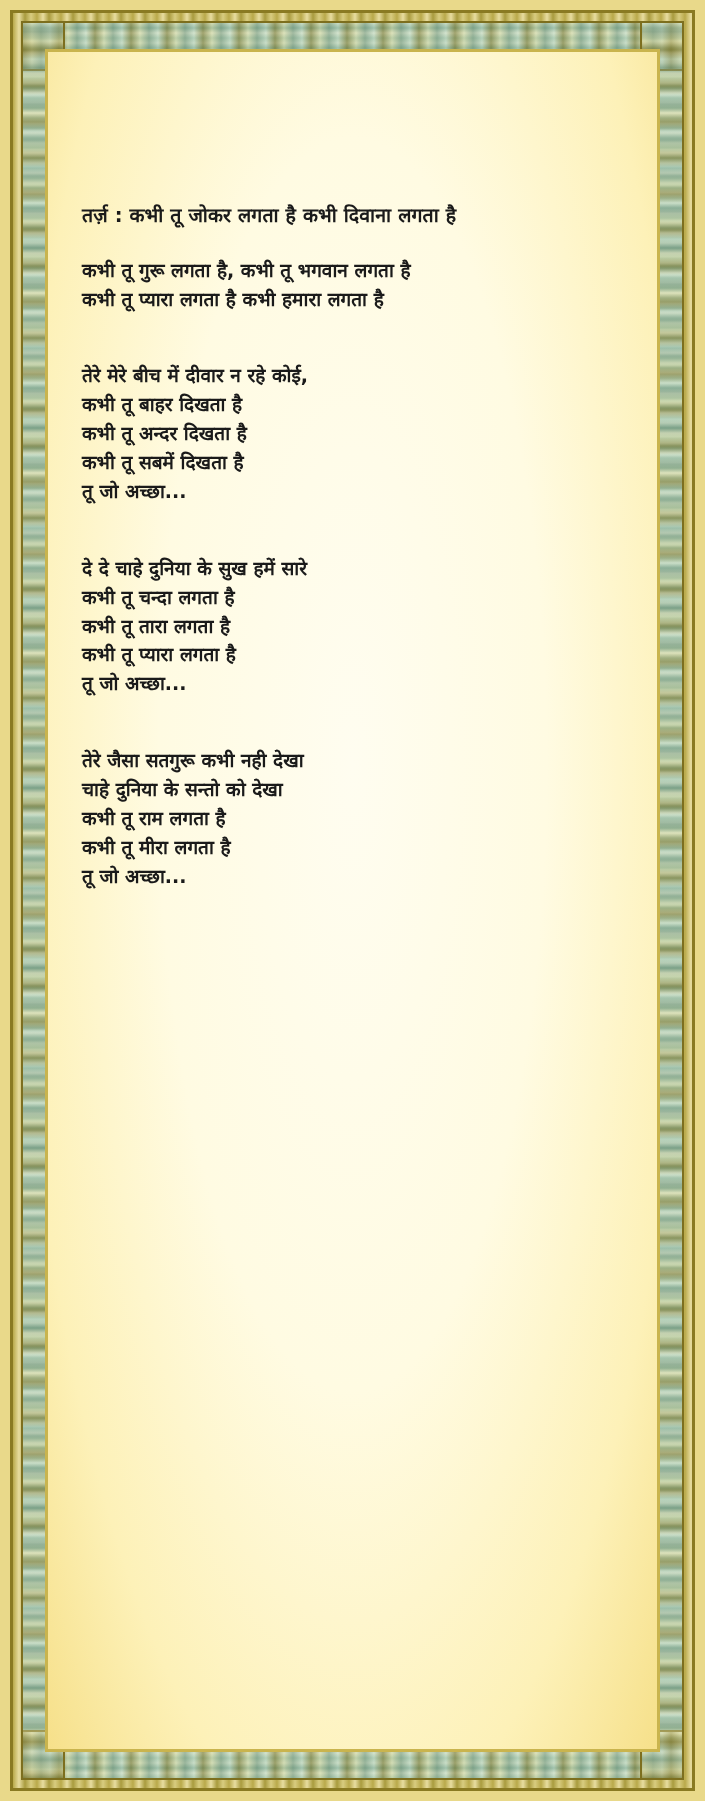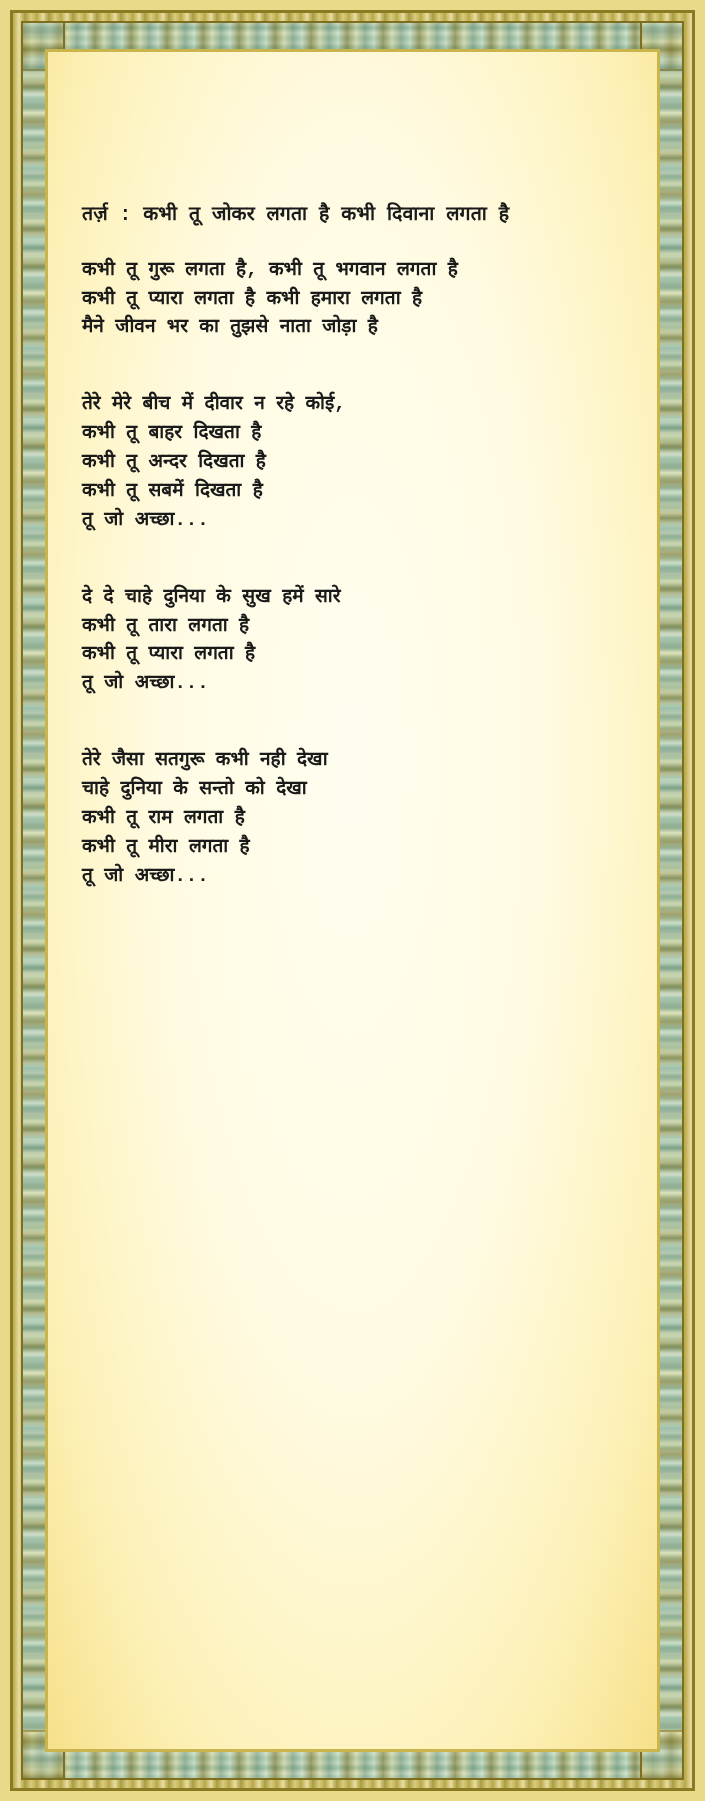--- a/index.html
+++ b/index.html
@@ -98,21 +98,20 @@
 
   .frame-inner {
     position: relative;
     width: 100%;
     height: 100%;
     box-sizing: border-box;
     border: 3px solid #c9b44e;
     background:
       radial-gradient(ellipse at 50% 42%, #fffdf0 0%, #fffbe2 45%, #fdf1b8 78%, #f6e08a 100%);
     overflow: hidden;
-    font-family: Liberation Mono, monospace;
   }
 
   .content {
     position: absolute;
     left: 0; right: 0; top: 0; bottom: 0;
     padding: 150px 34px 60px 34px;
     box-sizing: border-box;
   }
 
   .tarz {
@@ -149,33 +148,33 @@
       <div class="band band-right"></div>
 
       <div class="frame-inner">
         <div class="content">
 
           <p class="tarz">तर्ज़ : कभी तू जोकर लगता  है कभी दिवाना लगता है</p>
 
           <div class="stanza">
             <div class="line">कभी तू गुरू लगता है, कभी तू भगवान लगता है</div>
             <div class="line">कभी तू प्यारा लगता है कभी हमारा लगता है</div>
-            <div class="line">मैने जीवन भर का तुझसे नाता जोड़ा है</div>
           </div>
 
           <div class="stanza">
             <div class="line">तेरे मेरे बीच में दीवार न रहे कोई,</div>
             <div class="line">कभी तू बाहर दिखता है</div>
             <div class="line">कभी तू अन्दर दिखता है</div>
             <div class="line">कभी तू सबमें दिखता है</div>
             <div class="line">तू जो अच्छा...</div>
           </div>
 
           <div class="stanza">
             <div class="line">दे दे चाहे दुनिया के सुख हमें सारे</div>
+            <div class="line">कभी तू चन्दा लगता है</div>
             <div class="line">कभी तू तारा लगता है</div>
             <div class="line">कभी तू प्यारा लगता है</div>
             <div class="line">तू जो अच्छा...</div>
           </div>
 
           <div class="stanza">
             <div class="line">तेरे जैसा सतगुरू कभी नही देखा</div>
             <div class="line">चाहे दुनिया के सन्तो को देखा</div>
             <div class="line">कभी तू राम लगता है</div>
             <div class="line">कभी तू मीरा लगता है</div>

